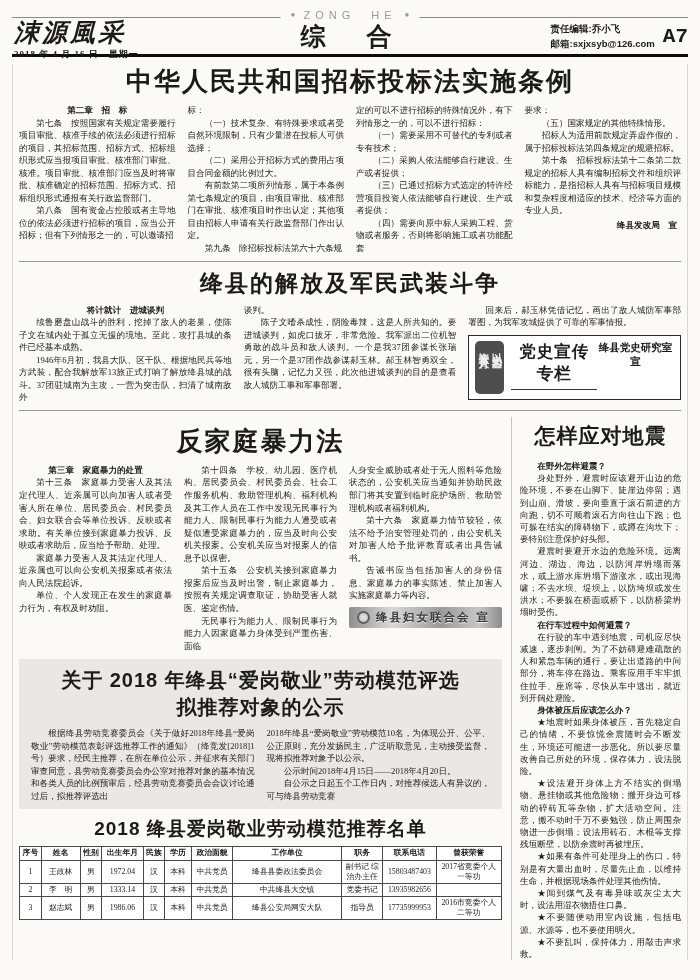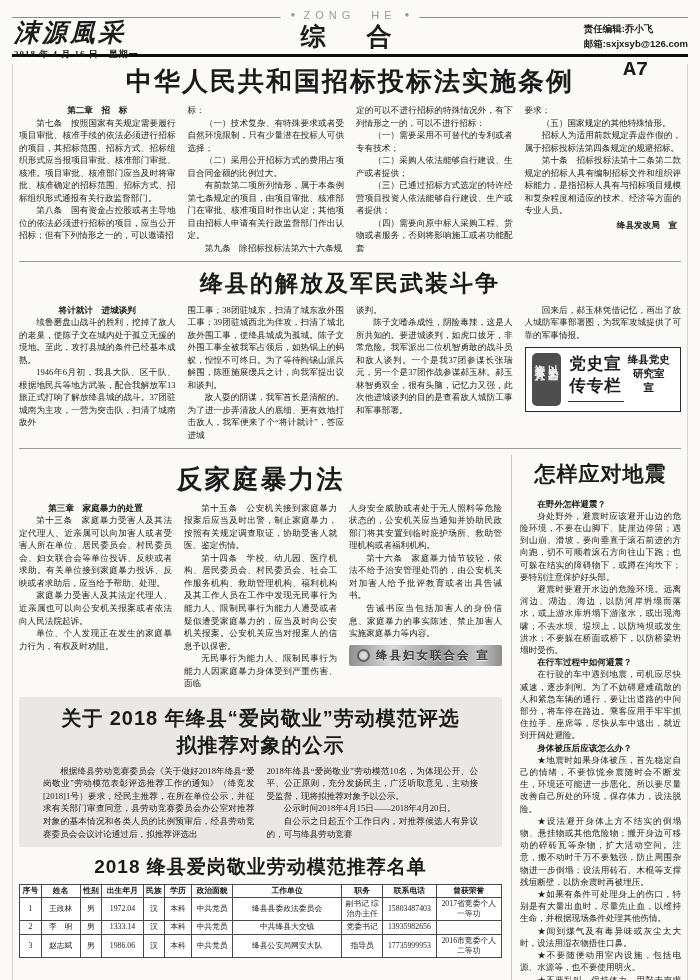--- a/index.html
+++ b/index.html
@@ -15,21 +15,21 @@
   .hline { position:absolute; top:13px; left:0; right:0; height:1px; background:#8a8a8a; }
   .zonghe { position:absolute; top:4px; left:50%; transform:translateX(-50%);
             background:#fbfaf8; padding:0 10px; text-align:center; z-index:2; }
   .zong-en { font-family:"Liberation Sans",sans-serif; font-size:11px; color:#9a9a9a;
              letter-spacing:5px; white-space:nowrap; }
   .zong-en .dot { font-size:8px; vertical-align:2px; letter-spacing:0; }
   .zong-cn { font-size:25px; font-weight:bold; letter-spacing:8px; line-height:1.0; margin-top:1px; }
   .mast-left { position:absolute; left:2px; top:16px; }
   .paper-name { font-size:25px; font-weight:bold; font-style:italic; letter-spacing:3px; line-height:1.05; }
   .date-line { font-size:9px; font-weight:bold; margin-top:2px; letter-spacing:1px; }
-  .mast-right { position:absolute; right:0; top:17px; display:flex; align-items:center; gap:8px;flex-direction:column; }
+  .mast-right { position:absolute; right:0; top:17px; display:flex; align-items:center; gap:8px; }
   .editor-block { font-size:9.5px; font-weight:bold; line-height:1.6; font-family:"Liberation Sans",sans-serif; }
   .page-no { font-size:21px; font-weight:900; font-family:Liberation Mono, monospace; line-height:1; }
   .thick-rule { height:3px; background:#0d0d0d; margin-top:0; }
 
   .content { border-left:1px solid #d8d5d0; border-right:1px solid #d8d5d0; padding:0 6px; }
 
   
   .headline { text-align:center; font-family:"Liberation Sans",sans-serif; font-weight:900; }
   .h-big  { font-size:26px; letter-spacing:2px; margin:7px 0 5px; }
   .h-mid  { font-size:23px; letter-spacing:2px; margin:5px 0 5px; }
@@ -62,21 +62,21 @@
     color:#3a3a3a; text-shadow:0 1px 0 #eee; letter-spacing:2px; }
   .wf-logo { width:13px; height:13px; border-radius:50%; border:2px solid #606060;
              background:radial-gradient(#e8e8e8,#bdbdbd); flex:none; }
 
   
   .main-row { display:flex; gap:9px; margin-top:2px; }
   .left-main { flex:1; min-width:0; }
   .right-col { width:170px; flex:none; border-left:1px solid #c9c6c0; padding-left:8px; }
 
   
-  .notice-panel { background:#e9e8e5; margin-top:7px; padding:8px 24px 7px; }
+  .notice-panel { background:#e9e8e5; margin-top:7px; padding:8px 12px 7px; }
   .notice-title { font-size:20px; line-height:1.35; letter-spacing:1px; }
   .notice-cols { margin-top:6px; }
 
   
   .roster-title { font-size:19px; letter-spacing:1px; margin:7px 0 4px; }
   table.roster { width:100%; border-collapse:collapse; table-layout:fixed; background:#fff;
                  font-size:7.8px; }
   .roster th, .roster td { border:1px solid #4a4a4a; padding:1px 2px; text-align:center;
                            line-height:1.3; overflow:hidden; }
   .roster th { font-weight:bold; font-family:"Liberation Sans",sans-serif; }
@@ -148,24 +148,20 @@
 
     <section>
       <h1 class="headline h-mid">绛县的解放及军民武装斗争</h1>
       <div class="cols">
         <div class="col">
             <p class="para sec">将计就计　进城谈判</p>
             <p class="para">续鲁磨盘山战斗的胜利，挖掉了敌人的老巢，使陈子文在城内处于孤立无援的境地。至此，攻打县城的条件已经基本成熟。</p>
             <p class="para">1946年6月初，我县大队、区干队、根据地民兵等地方武装，配合我解放军13旅正式打响了解放绛县城的战斗。37团驻城南为主攻，一营为突击队，扫清了城南敌外</p>
           </div>
         <div class="col">
-            <p class="para cont">围工事；38团驻城东，扫清了城东敌外围工事；39团驻城西北为佯攻，扫清了城北敌外围工事，使绛县城成为孤城。陈子文外围工事全被我军占领后，如热锅上的蚂蚁，惶惶不可终日。为了等待阎锡山派兵解围，陈匪施展缓兵之计，向我军提出议和谈判。</p>
-            <p class="para">敌人耍的阴谋，我军首长是清醒的。为了进一步弄清敌人的底细、更有效地打击敌人，我军便来了个“将计就计”，答应进城</p>
-          </div>
-        <div class="col">
             <p class="para cont">谈判。</p>
             <p class="para">陈子文嗜杀成性，阴险毒辣，这是人所共知的。要进城谈判，如虎口拔牙，非常危险。我军派出二位机智勇敢的战斗员和敌人谈判。一个是我37团参谋长张瑞元，另一个是37团作战参谋郝玉林。郝玉林智勇双全，很有头脑，记忆力又强，此次他进城谈判的目的是查看敌人城防工事和军事部署。</p>
           </div>
         <div class="col">
           <div>
               <p class="para">回来后，郝玉林凭借记忆，画出了敌人城防军事部署图，为我军攻城提供了可靠的军事情报。</p>
             </div>
           <div class="party-box">
             <div class="seal">
               <span>资政育人</span>
@@ -188,22 +184,22 @@
         <section>
           <h1 class="headline h-big">反家庭暴力法</h1>
           <div class="cols">
             <div class="col">
                 <p class="para sec">第三章　家庭暴力的处置</p>
                 <p class="para">第十三条　家庭暴力受害人及其法定代理人、近亲属可以向加害人或者受害人所在单位、居民委员会、村民委员会、妇女联合会等单位投诉、反映或者求助。有关单位接到家庭暴力投诉、反映或者求助后，应当给予帮助、处理。</p>
                 <p class="para">家庭暴力受害人及其法定代理人、近亲属也可以向公安机关报案或者依法向人民法院起诉。</p>
                 <p class="para">单位、个人发现正在发生的家庭暴力行为，有权及时劝阻。</p>
               </div>
             <div class="col">
+                <p class="para">第十四条　学校、幼儿园、医疗机构、居民委员会、村民委员会、社会工作服务机构、救助管理机构、福利机构及其工作人员在工作中发现无民事行为能力人、限制民事行为能力人遭受或者疑似遭受家庭暴力的，应当及时向公安机关报案。公安机关应当对报案人的信息予以保密。</p>
                 <p class="para">第十五条　公安机关接到家庭暴力报案后应当及时出警，制止家庭暴力，按照有关规定调查取证，协助受害人就医、鉴定伤情。</p>
-                <p class="para">第十四条　学校、幼儿园、医疗机构、居民委员会、村民委员会、社会工作服务机构、救助管理机构、福利机构及其工作人员在工作中发现无民事行为能力人、限制民事行为能力人遭受或者疑似遭受家庭暴力的，应当及时向公安机关报案。公安机关应当对报案人的信息予以保密。</p>
                 <p class="para">无民事行为能力人、限制民事行为能力人因家庭暴力身体受到严重伤害、面临</p>
               </div>
             <div class="col">
               <div>
                   <p class="para cont">人身安全威胁或者处于无人照料等危险状态的，公安机关应当通知并协助民政部门将其安置到临时庇护场所、救助管理机构或者福利机构。</p>
                   <p class="para">第十六条　家庭暴力情节较轻，依法不给予治安管理处罚的，由公安机关对加害人给予批评教育或者出具告诫书。</p>
                   <p class="para">告诫书应当包括加害人的身份信息、家庭暴力的事实陈述、禁止加害人实施家庭暴力等内容。</p>
                 </div>
               <div class="wf-banner">
                 <span class="wf-logo"></span>

